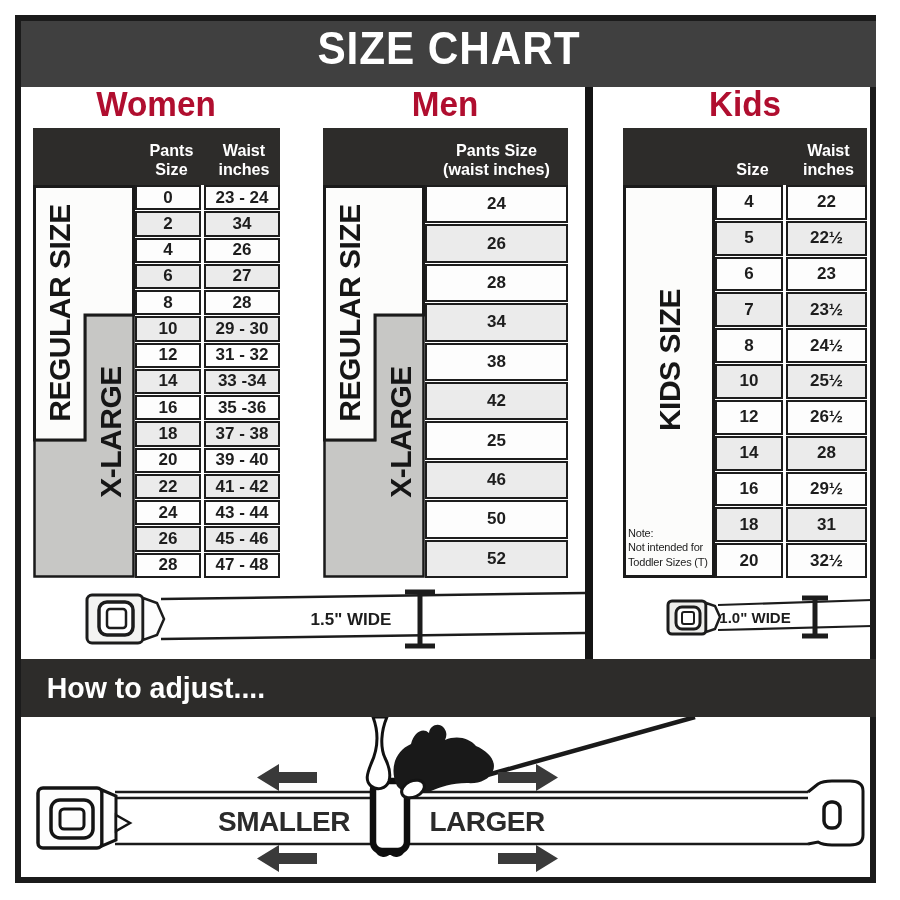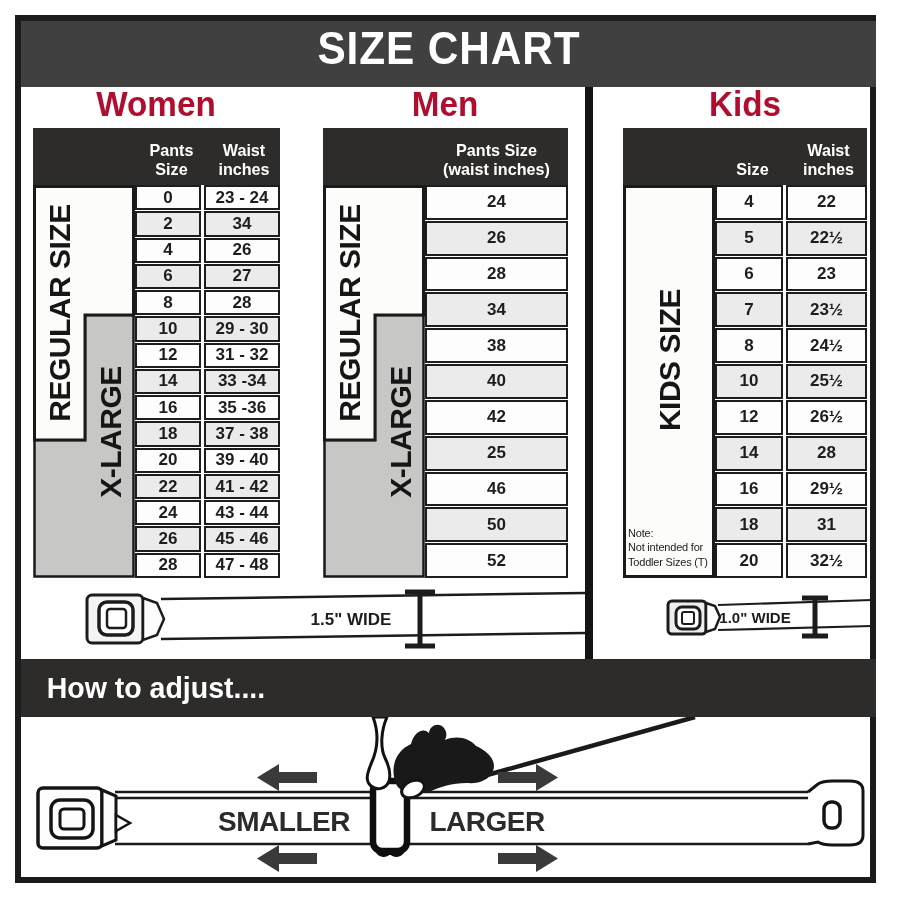--- a/index.html
+++ b/index.html
@@ -157,23 +157,20 @@
       <div class="trow">
         <div class="tcell">28</div>
       </div>
       <div class="trow">
         <div class="tcell">34</div>
       </div>
       <div class="trow">
         <div class="tcell">38</div>
       </div>
       <div class="trow">
-        <div class="tcell">40</div>
-      </div>
-      <div class="trow">
         <div class="tcell">42</div>
       </div>
       <div class="trow">
         <div class="tcell">25</div>
       </div>
       <div class="trow">
         <div class="tcell">46</div>
       </div>
       <div class="trow">
         <div class="tcell">50</div>

